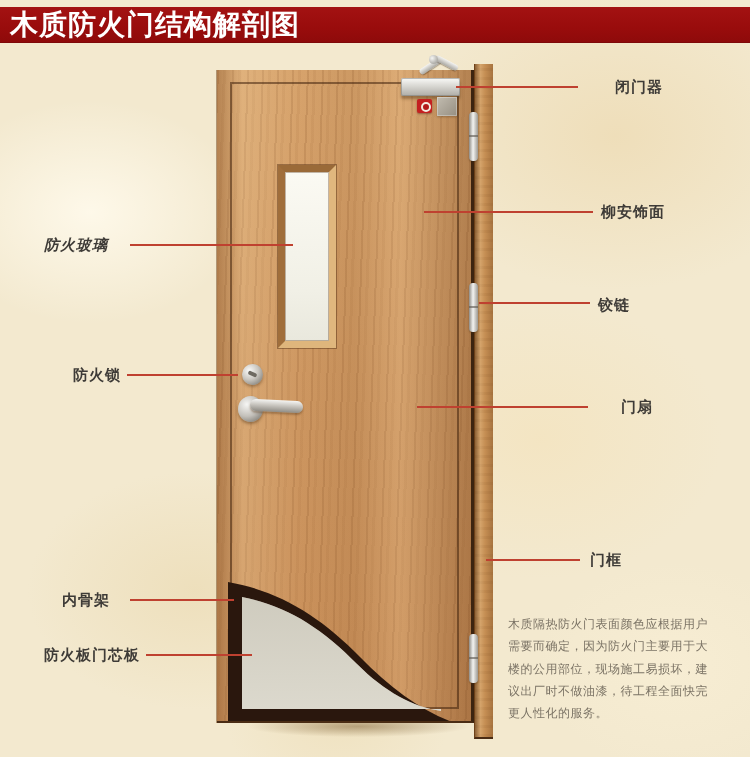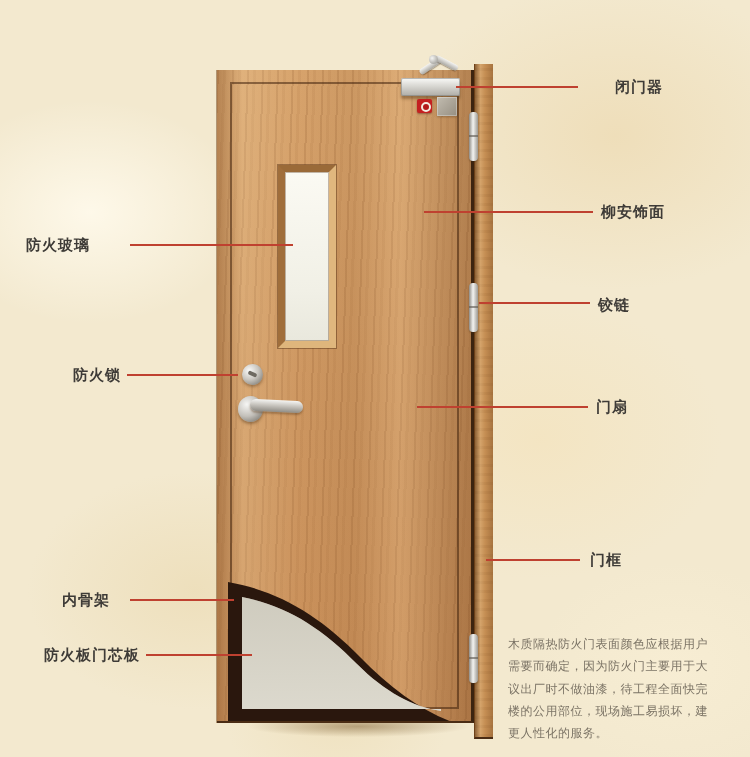--- a/index.html
+++ b/index.html
@@ -139,41 +139,44 @@
   .pl-closer{left:456px;top:86px; width:122px;}
   .pl-veneer{left:424px;top:211px;width:169px;}
   .pl-hinge {left:479px;top:302px;width:111px;}
   .pl-leaf  {left:417px;top:406px;width:171px;}
   .pl-frame {left:486px;top:559px;width:94px;}
   
   .lbl{
     position:absolute;font-size:15px;font-weight:bold;color:#3e3b37;
     white-space:nowrap;letter-spacing:1px;
   }
-  .lb-glass {right:660px;top:236px;}
+  .lb-glass {right:642px;top:236px;font-style:italic;}
   .lb-lock  {right:629px;top:366px;margin-left:24px;}
   .lb-skel  {right:640px;top:591px;}
   .lb-core  {right:610px;top:646px;}
   .lb-closer{left:615px;top:78px;}
   .lb-veneer{left:601px;top:203px;}
   .lb-hinge {left:598px;top:296px;}
-  .lb-leaf  {left:596px;top:398px;}
+  .lb-leaf  {left:621px;top:398px;}
   .lb-frame {left:590px;top:551px;}
   
   .description{
     position:absolute;left:508px;top:613px;color:#7c7466;
-    font-size:12px;letter-spacing:.5px;margin-top:20px;
+    font-size:12px;letter-spacing:.5px;
   }
   .description .line{height:22.3px;line-height:22.3px;white-space:nowrap;}
 </style>
 </head>
 <body>
 
 <div class="stage">
 
+  <div class="title-bar">
+    <span class="title">木质防火门结构解剖图</span>
+  </div>
 
   <div class="door-shadow"></div>
   <div class="frame-strip"></div>
 
   <div class="door">
     <div class="groove"></div>
     <svg class="cutaway" viewBox="0 0 254 651">
       <path d="M11,512 C62,521 103,546 143,587 C178,623 212,646 250,657 L250,653 L11,653 Z" fill="#2a170d"></path>
       <path d="M25,527 C68,535 104,557 140,594 C168,622 196,637 224,641 L224,639 L25,639 Z" fill="#d6d3c7"></path>
       <path d="M25,527 C68,535 104,557 140,594 C168,622 196,637 224,641 L224,639 L25,639 Z" fill="url(#coreGrad)" opacity="0.5"></path>
@@ -223,18 +226,18 @@
   <div class="lbl lb-core">防火板门芯板</div>
   <div class="lbl lb-closer">闭门器</div>
   <div class="lbl lb-veneer">柳安饰面</div>
   <div class="lbl lb-hinge">铰链</div>
   <div class="lbl lb-leaf">门扇</div>
   <div class="lbl lb-frame">门框</div>
 
   <div class="description">
     <div class="line">木质隔热防火门表面颜色应根据用户</div>
     <div class="line">需要而确定，因为防火门主要用于大</div>
+    <div class="line">楼的公用部位，现场施工易损坏，建</div>
     <div class="line">议出厂时不做油漆，待工程全面快完</div>
-    <div class="line">楼的公用部位，现场施工易损坏，建</div>
     <div class="line">更人性化的服务。</div>
   </div>
 
 </div>
 
 </body></html>

